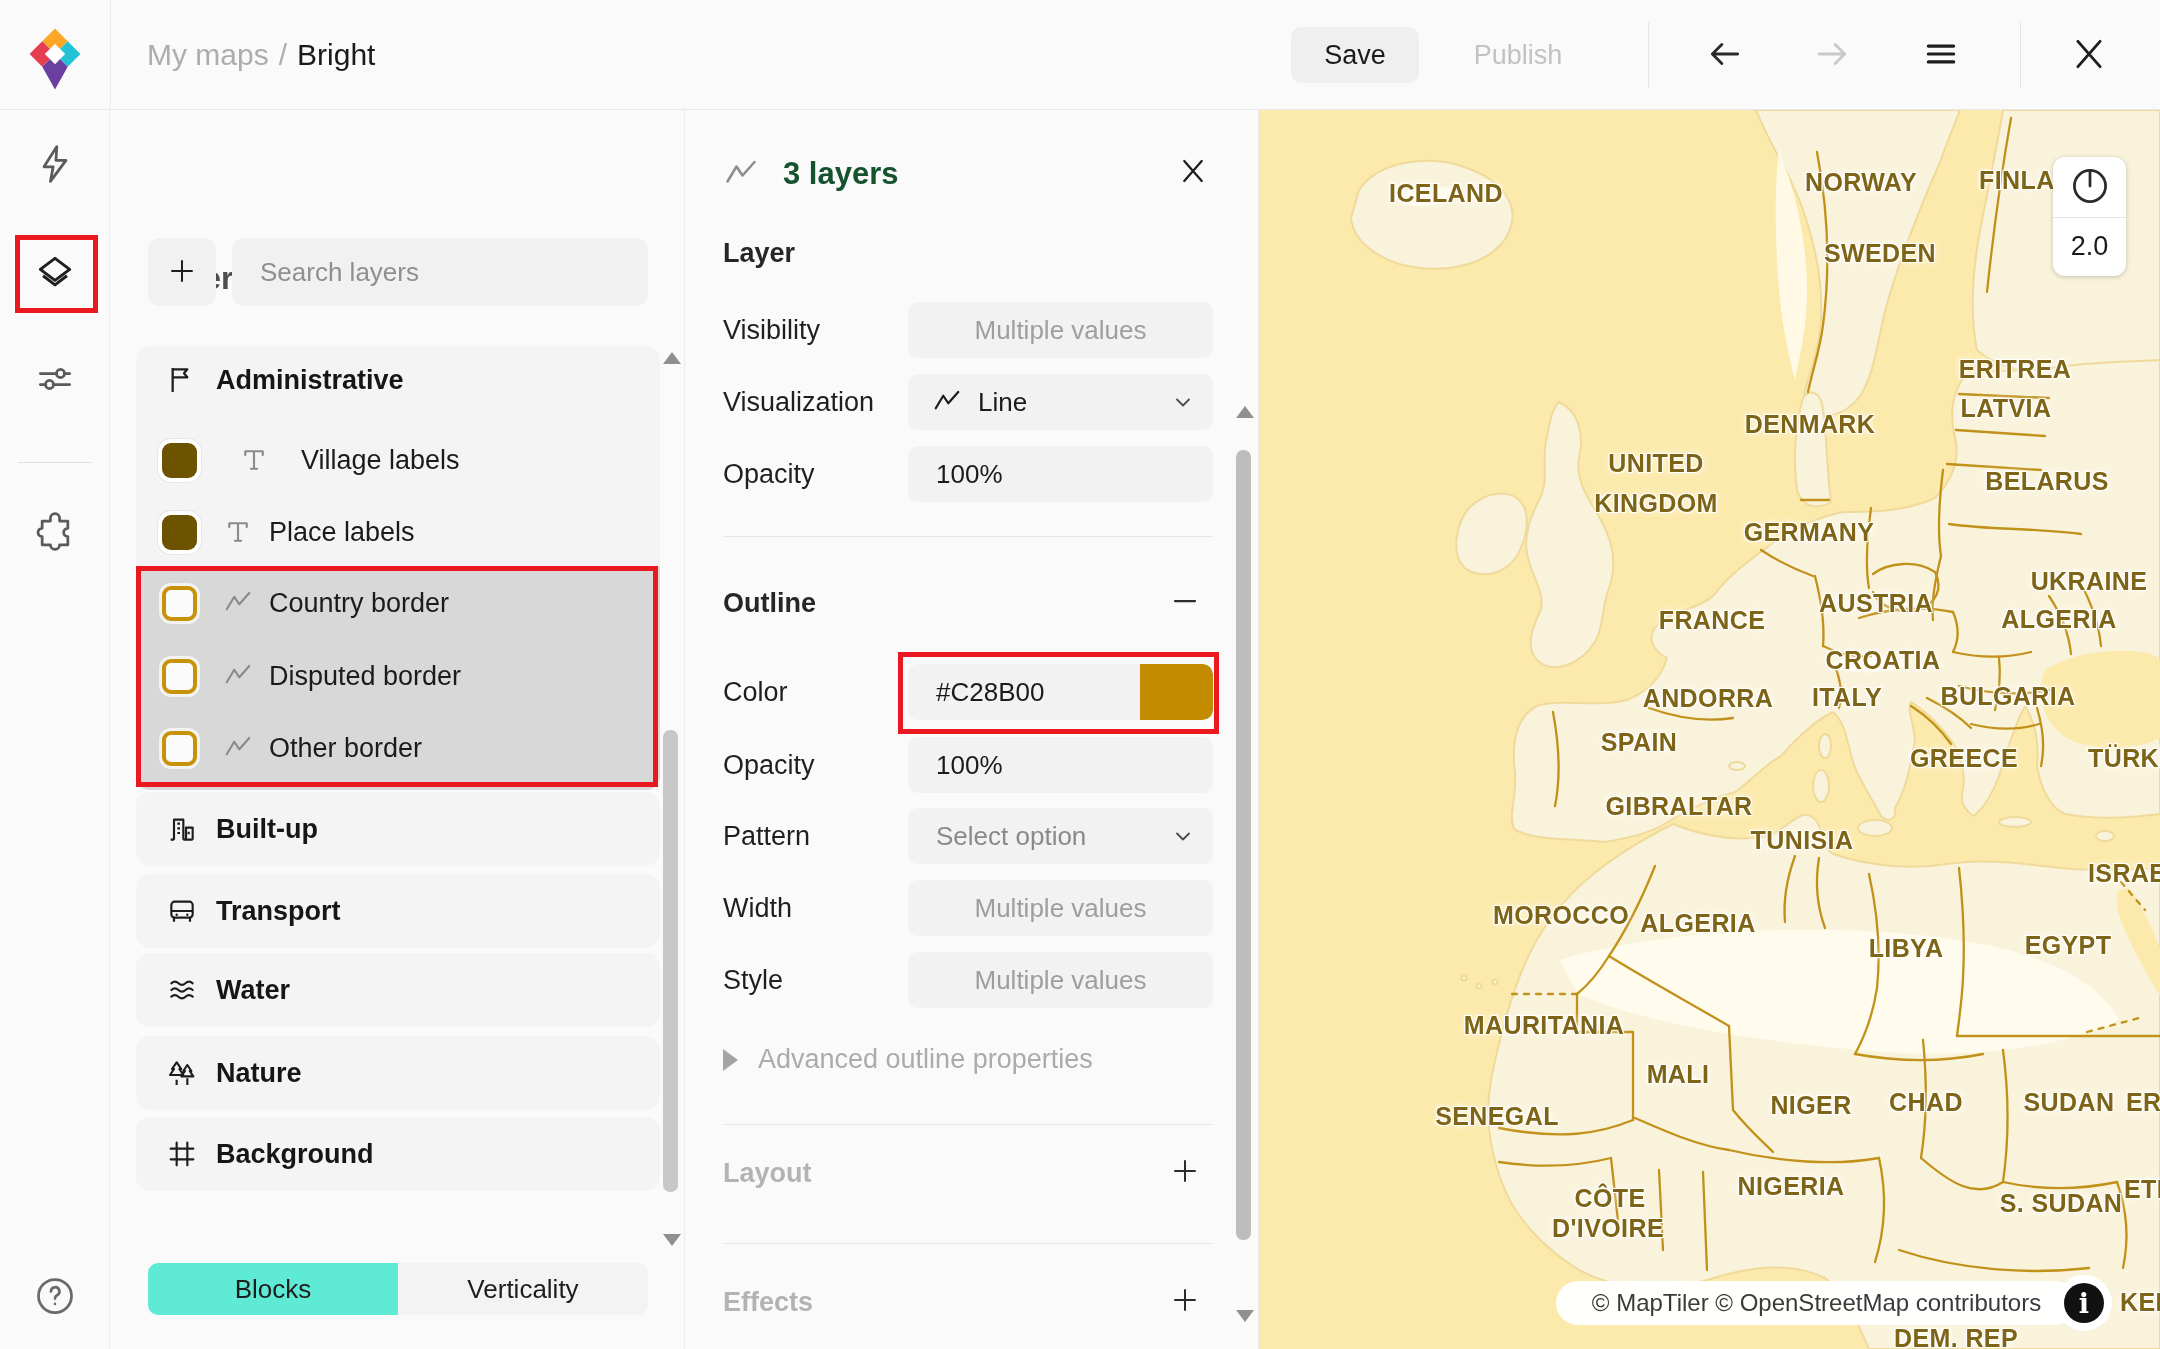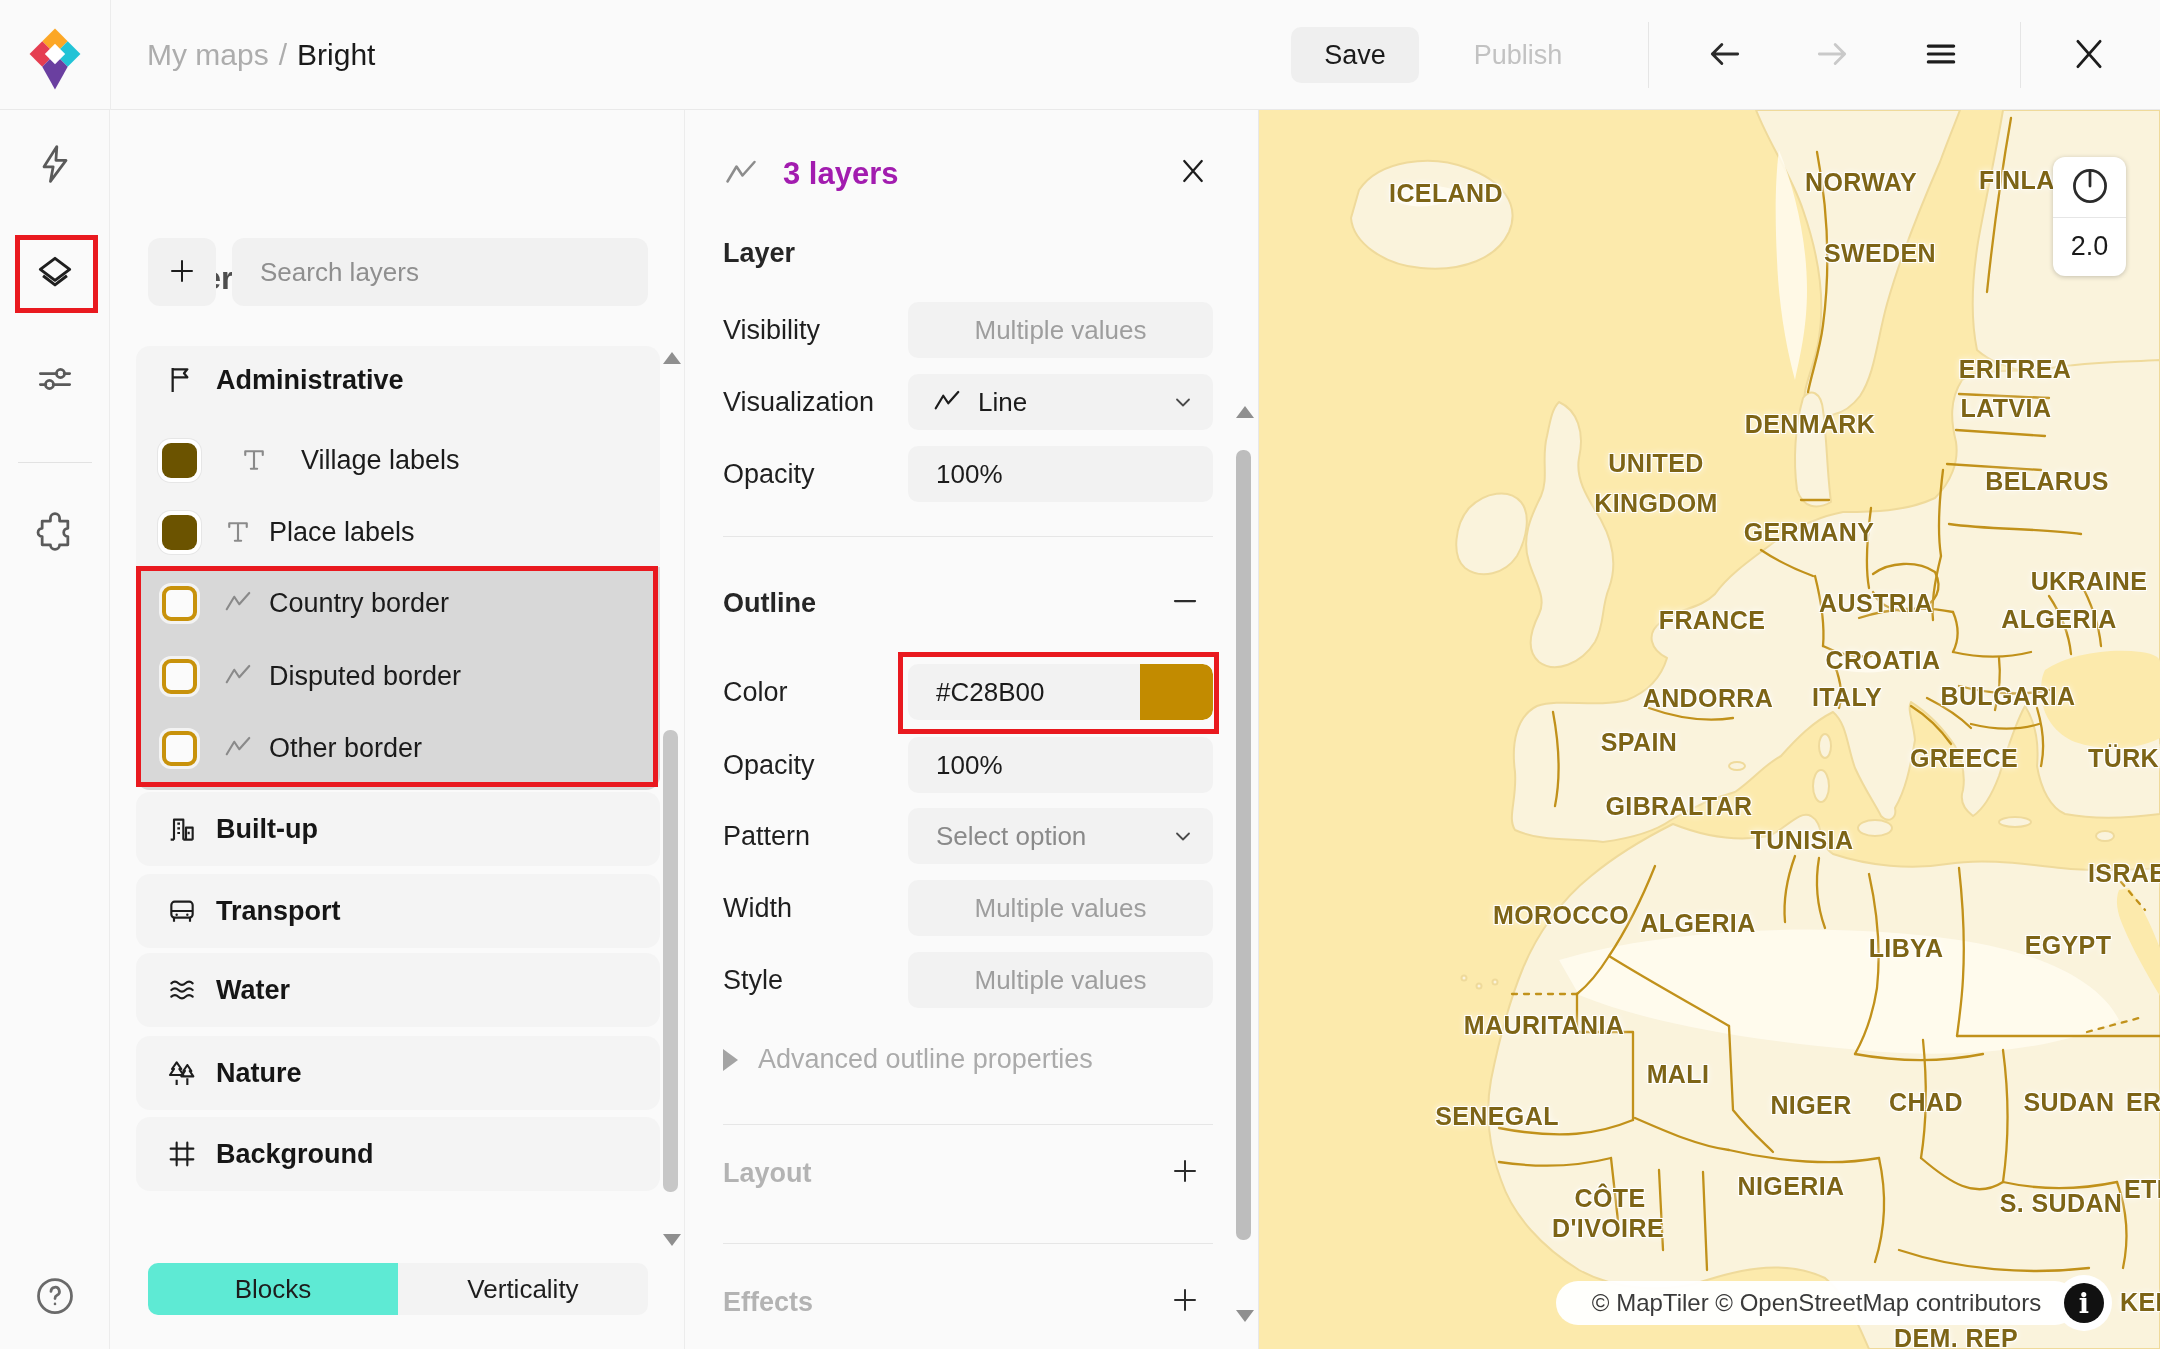--- a/index.html
+++ b/index.html
@@ -70,21 +70,21 @@
   .tabs { position:absolute; left:38px; top:1153px; width:500px; height:52px; border-radius:10px;
           overflow:hidden; display:flex; }
   .tab { flex:1; display:flex; align-items:center; justify-content:center; font-size:26px; color:#1d1d1d;
          background:#F3F3F3; border:none; font-family:inherit; cursor:pointer; }
   .tab.active { background:#5eead4; }
 
   
   .props-panel { position:absolute; left:685px; top:110px; width:574px; height:1239px; background:#FAFAFA;
                  border-right:1px solid #E8E8E8; z-index:20; }
   .props-head-icon { position:absolute; left:38px; top:46px; width:36px; height:36px; }
-  .props-title { position:absolute; left:98px; top:46px; font-size:31px; color:#a21caf; }
+  .props-title { position:absolute; left:98px; top:46px; font-size:31px; color:#14532d; }
   .sec-heading { position:absolute; left:38px; font-size:27px; font-weight:bold; color:#262626; }
   .sec-heading.muted { color:#B3B3B3; }
   .prow-label { position:absolute; left:38px; height:56px; display:flex; align-items:center; font-size:27px; color:#1f1f1f; }
   .pfield { position:absolute; left:223px; width:305px; height:56px; background:#F2F2F2; border-radius:10px;
             display:flex; align-items:center; font-size:26px; cursor:pointer; overflow:hidden; }
   .pfield .muted-center { width:100%; text-align:center; color:#9E9E9E; }
   .pfield .dark-left { padding-left:28px; color:#1b1b1b; }
   .pfield .sel-gray { padding-left:28px; color:#8A8A8A; }
   .pfield .chev { position:absolute; right:18px; top:16px; width:24px; height:24px; }
   .pfield .vis-icon { width:30px; height:30px; margin-left:24px; }

